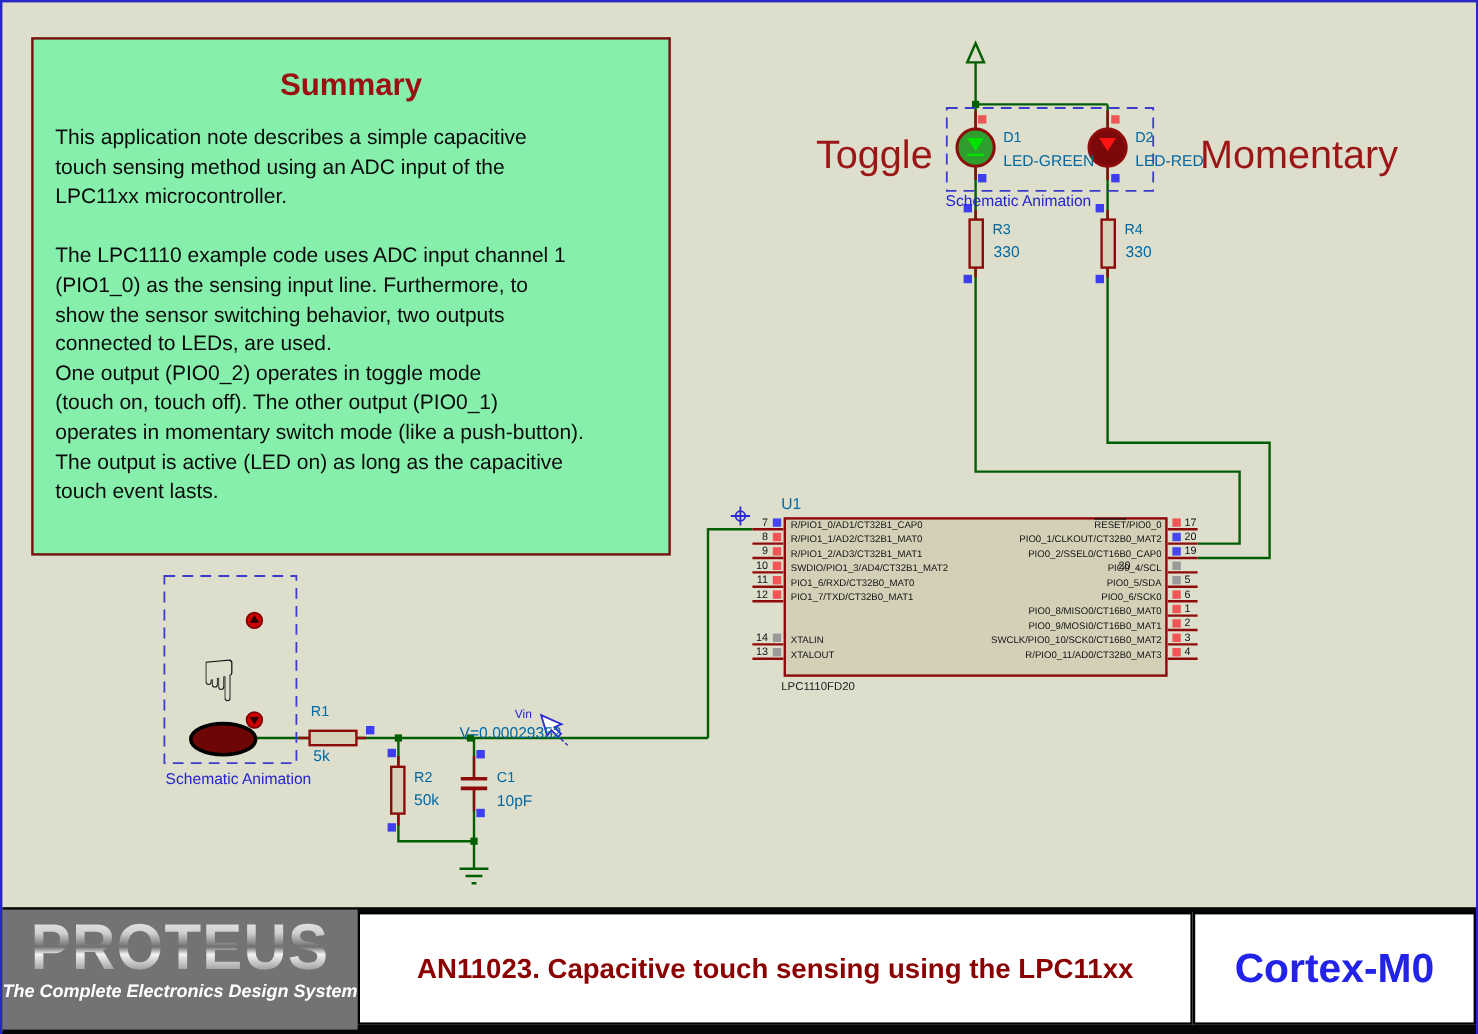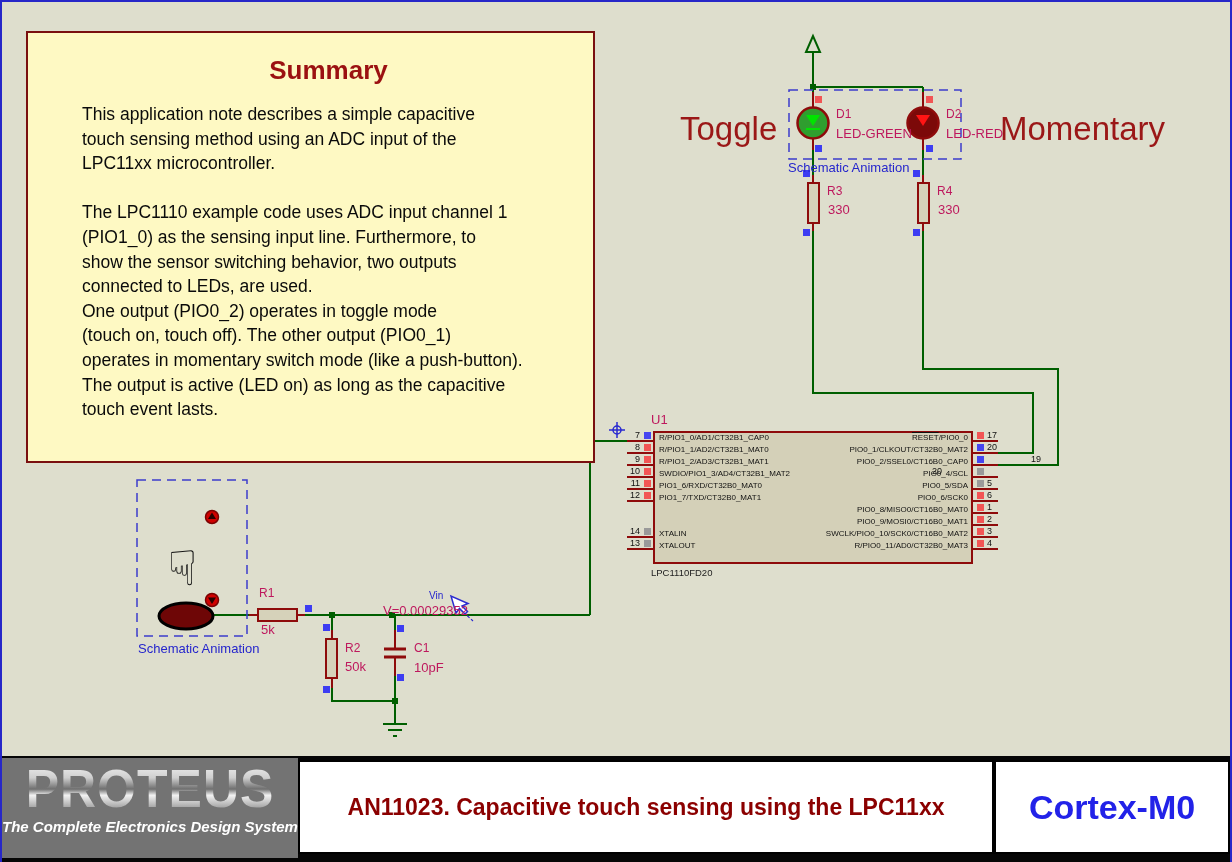--- a/index.html
+++ b/index.html
@@ -1,27 +1,27 @@
 <!DOCTYPE html>
 <html><head>
 <meta charset="utf-8">
 <style>
   html,body{margin:0;padding:0;background:#888;}
   .screen{position:relative;width:1232px;height:862px;overflow:hidden;background:#dedecd;
           font-family:"Liberation Sans","DejaVu Sans",sans-serif;}
   .frame{position:absolute;inset:0;border:2px solid #2727c8;pointer-events:none;z-index:5;}
   svg.layer{position:absolute;left:0;top:0;z-index:2;}
-  .lbl{position:absolute;color:#be185d;white-space:nowrap;z-index:3;}
+  .lbl{position:absolute;color:#0369a1;white-space:nowrap;z-index:3;}
   .ref{font-size:12px;}
   .val{font-size:13px;}
   .blue{color:#2525cc;}
   .big-red{position:absolute;font-size:33px;color:#9b1717;z-index:3;white-space:nowrap;}
   
-  .summary{position:absolute;left:26px;top:31px;width:529px;height:428px;background:#fef9c3;
-           border:2px solid #7a0f0f;z-index:3;padding-left:36px;}
+  .summary{position:absolute;left:26px;top:31px;width:529px;height:428px;background:#86efac;
+           border:2px solid #7a0f0f;z-index:3;}
   .summary-title{text-align:center;margin-top:22px;font-size:26px;font-weight:bold;color:#9b1111;}
   .summary-body{margin:16px 0 0 18px;width:508px;font-size:17.5px;line-height:24.6px;color:#0a0a0a;
                 white-space:pre-line;}
   
   .chip{position:absolute;left:653px;top:431px;width:320px;height:133px;background:#d4d0b8;
         border:2px solid #8e0b0b;box-sizing:border-box;z-index:2;}
   .pin-num{position:absolute;font-size:9px;color:#111;z-index:3;}
   .pin-num.l{width:20px;text-align:right;}
   .pin-lbl{position:absolute;font-size:8px;color:#111;white-space:nowrap;z-index:3;}
   .pin-lbl.r{text-align:left;}
@@ -223,21 +223,21 @@
 
   <span class="pinsq" style="left:977px;top:432px;" data-color="high"></span>
   <div class="pin-num" style="left:987px;top:430px;">17</div>
   <div class="pin-lbl r" style="right:264px;top:433px;"><span class="ov">RESET</span><span>/PIO0_0</span></div>
 
   <span class="pinsq" style="left:977px;top:444px;" data-color="low"></span>
   <div class="pin-num" style="left:987px;top:442px;">20</div>
   <div class="pin-lbl r" style="right:264px;top:445px;">PIO0_1/CLKOUT/CT32B0_MAT2</div>
 
   <span class="pinsq" style="left:977px;top:456px;" data-color="low"></span>
-  <div class="pin-num" style="left:1031px;top:454px;">19</div>
+  <div class="pin-num" style="left:987px;top:454px;">19</div>
   <div class="pin-lbl r" style="right:264px;top:457px;">PIO0_2/SSEL0/CT16B0_CAP0</div>
 
   <span class="pinsq" style="left:977px;top:468px;" data-color="float"></span>
   <div class="pin-num" style="left:932px;top:466px;">20</div>
   <div class="pin-lbl r" style="right:264px;top:469px;">PIO0_4/SCL</div>
 
   <span class="pinsq" style="left:977px;top:480px;" data-color="float"></span>
   <div class="pin-num" style="left:987px;top:478px;">5</div>
   <div class="pin-lbl r" style="right:264px;top:481px;">PIO0_5/SDA</div>
 

